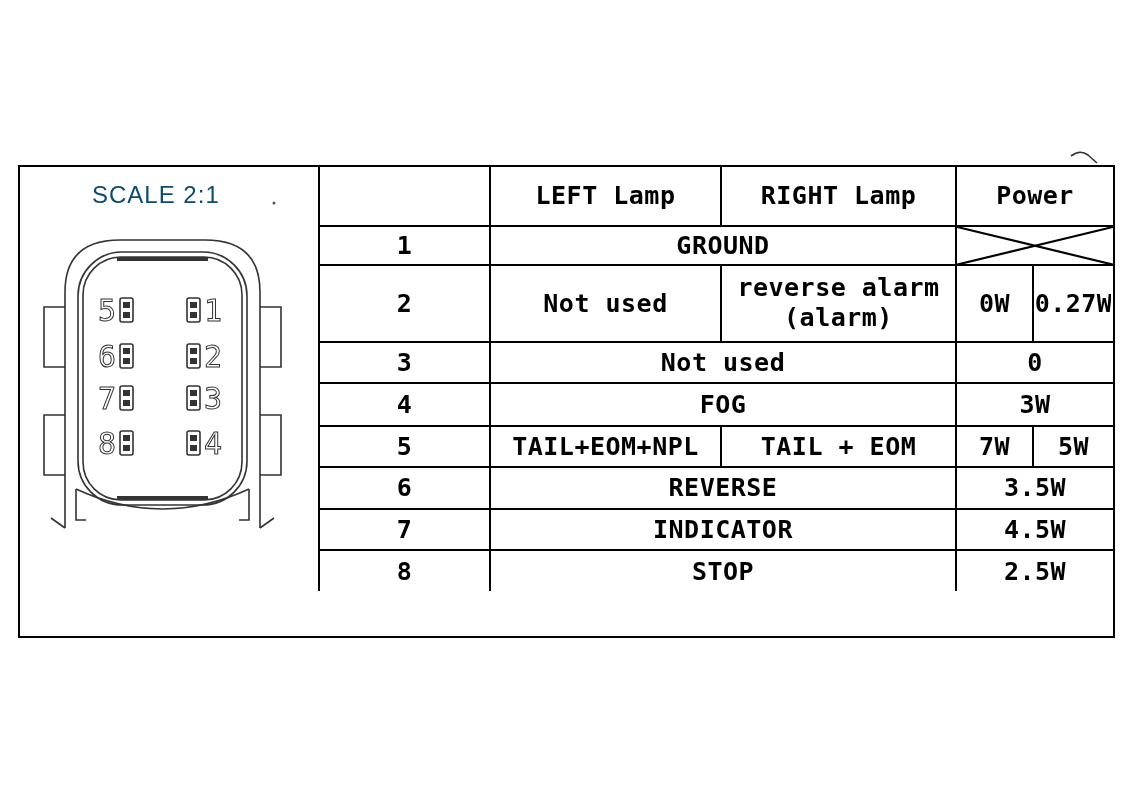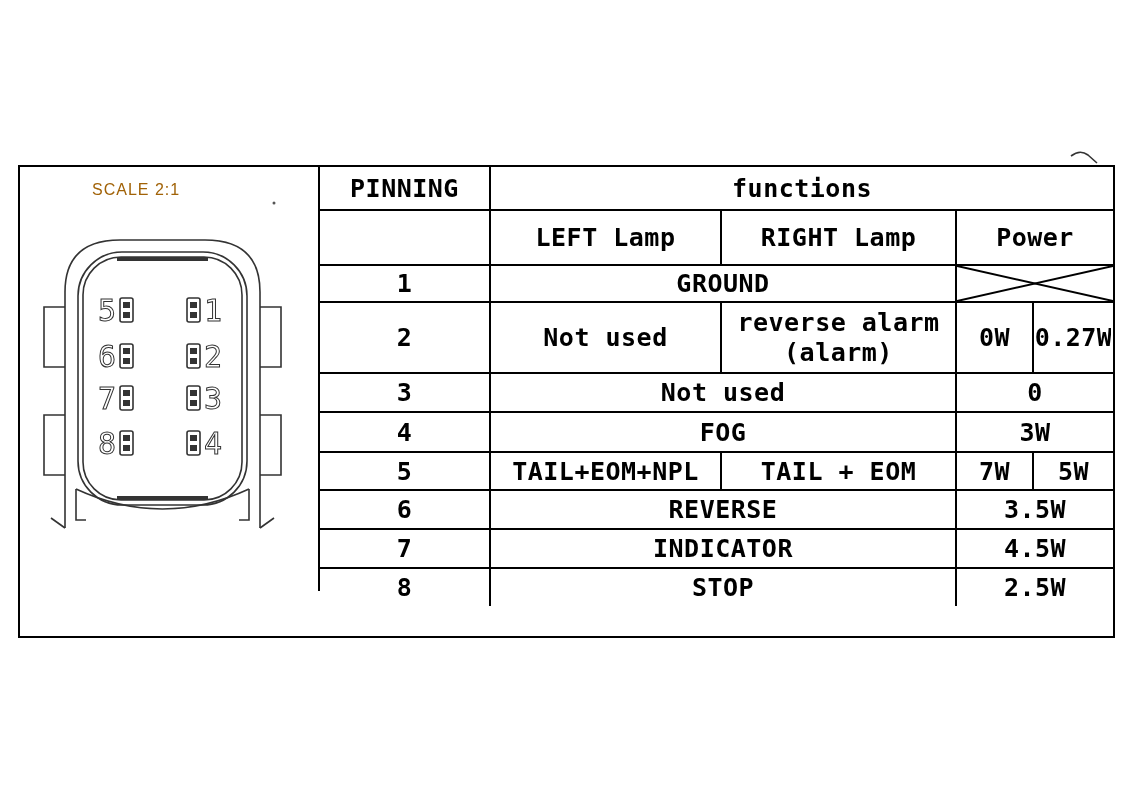--- a/index.html
+++ b/index.html
@@ -9,21 +9,21 @@
   
   .doc{position:absolute;left:18px;top:165px;width:1097px;height:473px;
        border:2px solid #000;box-sizing:border-box;background:#fff;}
   .title-row{height:43px;border-bottom:2px solid #000;display:flex;align-items:center;justify-content:center;
              font-size:29px;font-weight:bold;letter-spacing:2px;}
   .doc-body{display:flex;height:424px;}
 
   
   .panel{position:relative;width:300px;border-right:2px solid #000;box-sizing:border-box;flex:0 0 300px;}
   .scale-label{position:absolute;left:72px;top:14px;font-family:"Liberation Sans", sans-serif;
-               font-size:16px;letter-spacing:1px;color:#a16207;}
+               font-size:24px;letter-spacing:1px;color:#0c4a6e;}
   .panel svg.connector{position:absolute;left:0;top:0;}
 
   
   table.rtable{border-collapse:collapse;border-style:hidden;table-layout:fixed;
                width:793px;height:424px;}
   table.rtable td{border:2px solid #000;text-align:center;vertical-align:middle;
                   font-weight:bold;font-size:25px;letter-spacing:0.5px;padding:0;overflow:hidden;}
   td.hdr-big{font-size:29px;letter-spacing:1px;}
   td.hdr-fn{font-size:28px;padding-right:100px;}
   td.sub-hdr{font-size:25px;}
@@ -127,24 +127,20 @@
 
       <table class="rtable">
         <colgroup>
           <col style="width:170px">
             <col style="width:231px">
             <col style="width:235px">
           <col style="width:77px">
             <col style="width:80px">
         </colgroup>
         <tbody>
-            <tr style="height:43px">
-          <td class="hdr-big">PINNING</td>
-          <td class="hdr-fn" colspan="4">functions</td>
-        </tr>
         <tr style="height:55px">
           <td></td>
           <td class="sub-hdr">LEFT Lamp</td>
           <td class="sub-hdr">RIGHT Lamp</td>
           <td class="sub-hdr" colspan="2">Power</td>
         </tr>
 
         <tr style="height:37px">
           <td>1</td>
           <td colspan="2">GROUND</td>

